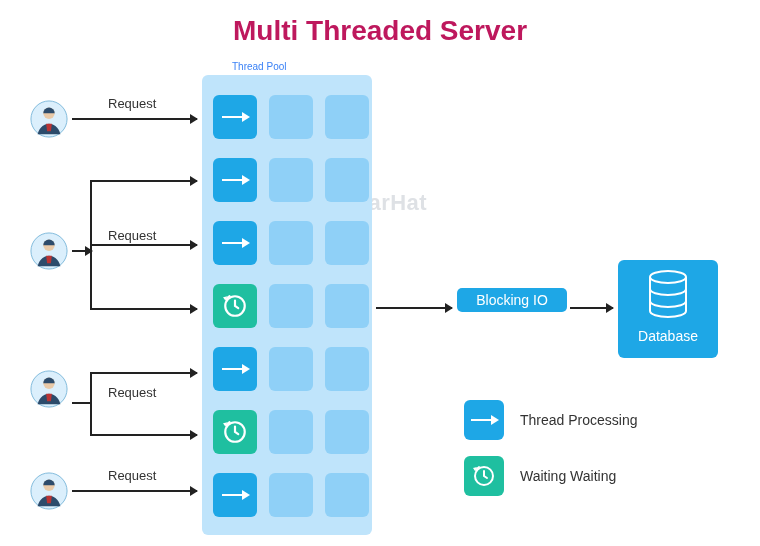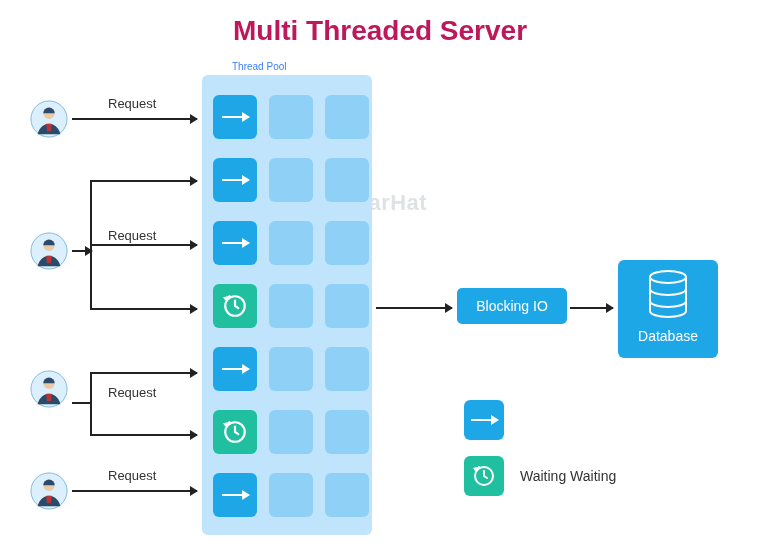--- a/index.html
+++ b/index.html
@@ -22,21 +22,21 @@
 
 
 .pool { position:absolute; left:202px; top:75px; width:170px; height:460px; background:#bfe4fb; border-radius:6px; }
 .pool-label { position:absolute; left:232px; top:61px; font-size:10px; color:#3b82f6; }
 .cell { position:absolute; width:44px; height:44px; border-radius:6px; }
 .cell.empty { background:#8fd0f7; }
 .cell.proc  { background:#1ea7e6; display:flex; align-items:center; justify-content:center; }
 .cell.wait  { background:#1fbfa0; display:flex; align-items:center; justify-content:center; }
 
 
-.blockio { position:absolute; left:457px; top:288px; width:110px; height:36px; background:#1ea7e6; border-radius:5px; color:#fff; display:flex; align-items:center; justify-content:center; font-size:14px; }
+.blockio { position:absolute; left:457px; top:288px; width:110px; height:24px; background:#1ea7e6; border-radius:5px; color:#fff; display:flex; align-items:center; justify-content:center; font-size:14px; }
 
 
 .db { position:absolute; left:618px; top:260px; width:100px; height:98px; background:#1ea7e6; border-radius:6px; color:#fff; text-align:center; }
 .db-icon { margin:10px auto 4px; width:44px; }
 .db-label { font-size:14px; }
 
 
 .legend { position:absolute; left:464px; top:400px; font-size:14px; color:#333; }
 .legend-row { display:flex; align-items:center; margin-bottom:16px; }
 .legend-cell { width:40px; height:40px; border-radius:6px; display:flex; align-items:center; justify-content:center; margin-right:16px; }
@@ -181,20 +181,21 @@
     </svg>
   </div>
   <div class="db-label">Database</div>
 </div>
 
 <div class="legend">
   <div class="legend-row">
     <div class="legend-cell lc-proc">
         <div class="wa"></div>
       </div>
+    <span>Thread Processing</span>
   </div>
   <div class="legend-row">
     <div class="legend-cell lc-wait">
       <svg width="24" height="24" viewBox="0 0 24 24">
           <circle cx="12" cy="12" r="9" fill="none" stroke="#fff" stroke-width="2"></circle>
           <path d="M12 7v5l3 2" stroke="#fff" stroke-width="2" fill="none" stroke-linecap="round"></path>
           <path d="M4 6a10 10 0 0 1 3-3" stroke="#fff" stroke-width="2" fill="none" stroke-linecap="round"></path>
           <polygon points="3,7 5,3 1,4" fill="#fff"></polygon>
         </svg>
     </div>

